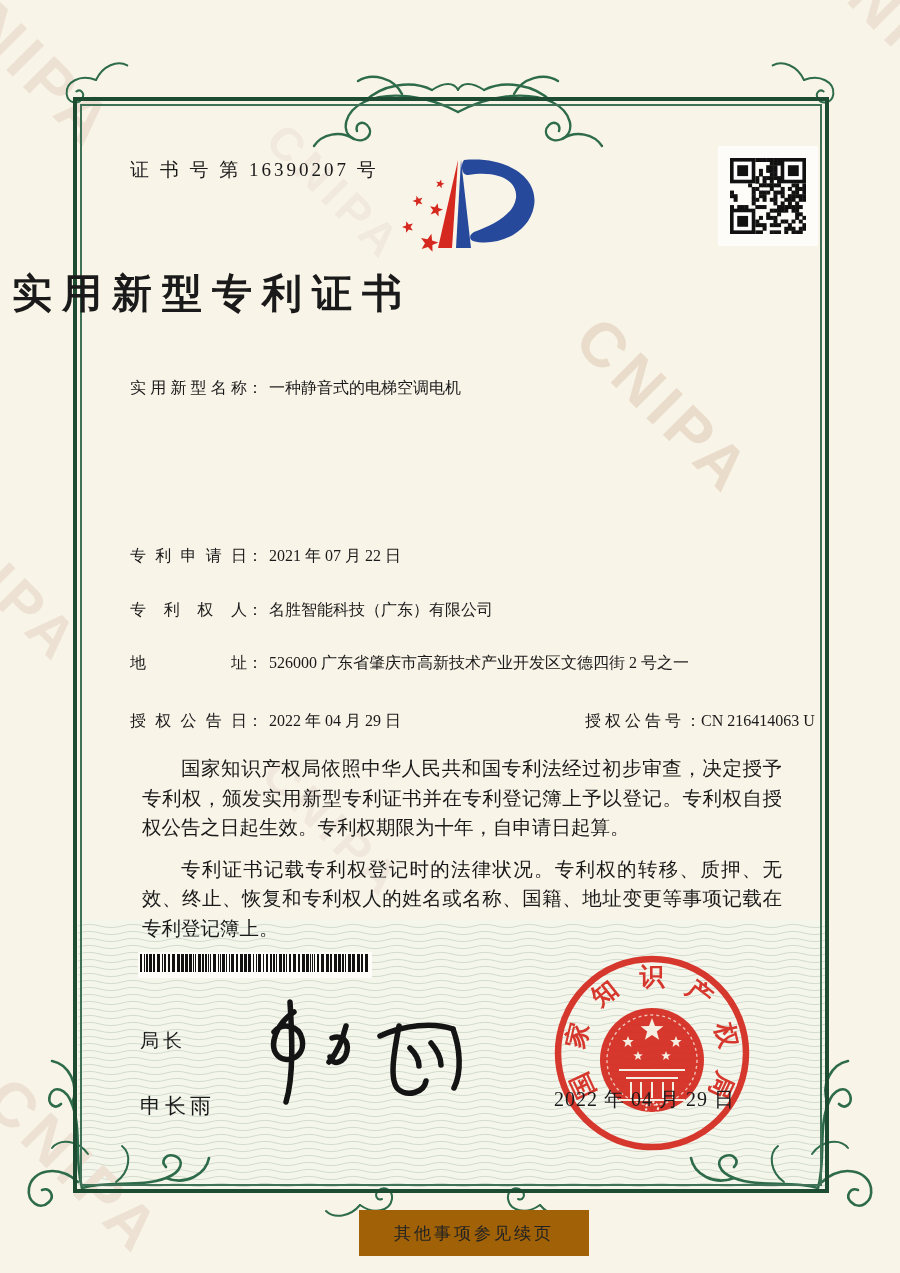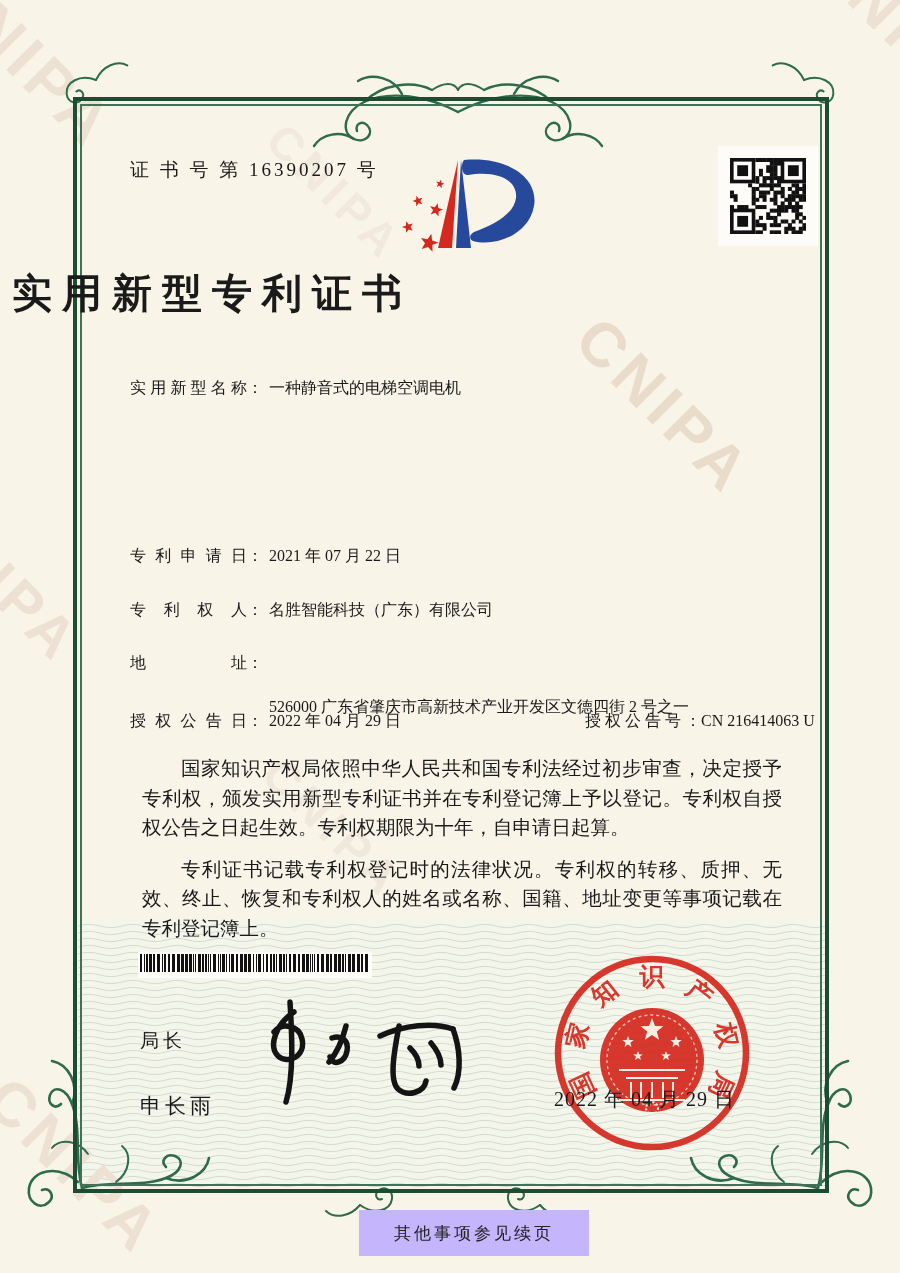--- a/index.html
+++ b/index.html
@@ -37,38 +37,38 @@
     font-size:40px;font-weight:700;letter-spacing:10px;
   }
   .field-row{position:absolute;left:118px;font-size:16px;line-height:26px;white-space:nowrap;}
   .field-row .lbl{
     display:inline-block;width:117px;text-align:justify;text-align-last:justify;
     vertical-align:top;
   }
   .field-row .colon{display:inline-block;vertical-align:top;}
   .field-row .val{display:inline-block;vertical-align:top;margin-left:6px;}
   .field-row.wrap{white-space:normal;width:664px;}
-  .field-row.wrap .val{width:520px;margin-top:44px;}
+  .field-row.wrap .val{width:520px;}
   .grant-col2{position:absolute;left:455px;top:0;white-space:nowrap;}
   .grant-col2 .lbl2{letter-spacing:4px;text-align:center;}
   .body-text{
     position:absolute;left:118px;top:742px;width:664px;
     font-size:19.5px;line-height:29.5px;text-align:justify;
   }
   .body-text p{margin:12px;text-indent:2em;}
   .barcode-wrap{position:absolute;left:126px;top:952px;background:#fdfcf8;padding:2px;z-index:4;}
   .officer-title{position:absolute;left:128px;top:1028px;font-size:19px;letter-spacing:4px;}
   .officer-name{position:absolute;left:128px;top:1066px;font-size:21px;letter-spacing:4px;margin-top:26px;}
   #sig-svg{position:absolute;left:222px;top:996px;z-index:5;}
   #seal-svg{position:absolute;left:535px;top:948px;z-index:4;}
   .seal-date{position:absolute;left:542px;top:1086px;font-size:20px;letter-spacing:1px;z-index:6;}
   .page-info{position:absolute;left:0;top:1155px;width:900px;text-align:center;font-size:16px;letter-spacing:2px;}
   .note-band{
     position:absolute;left:347px;top:1210px;width:230px;height:46px;
-    background:#c4b5fd;z-index:5;display:flex;align-items:center;justify-content:center;
+    background:#a16207;z-index:5;display:flex;align-items:center;justify-content:center;
     font-size:17px;letter-spacing:3px;color:#222;
   }
 </style>
 </head>
 <body>
 
 <div class="page">
 
   <svg id="waves" width="748" height="270">
       <rect width="748" height="270" fill="#f4f6ec"></rect>

